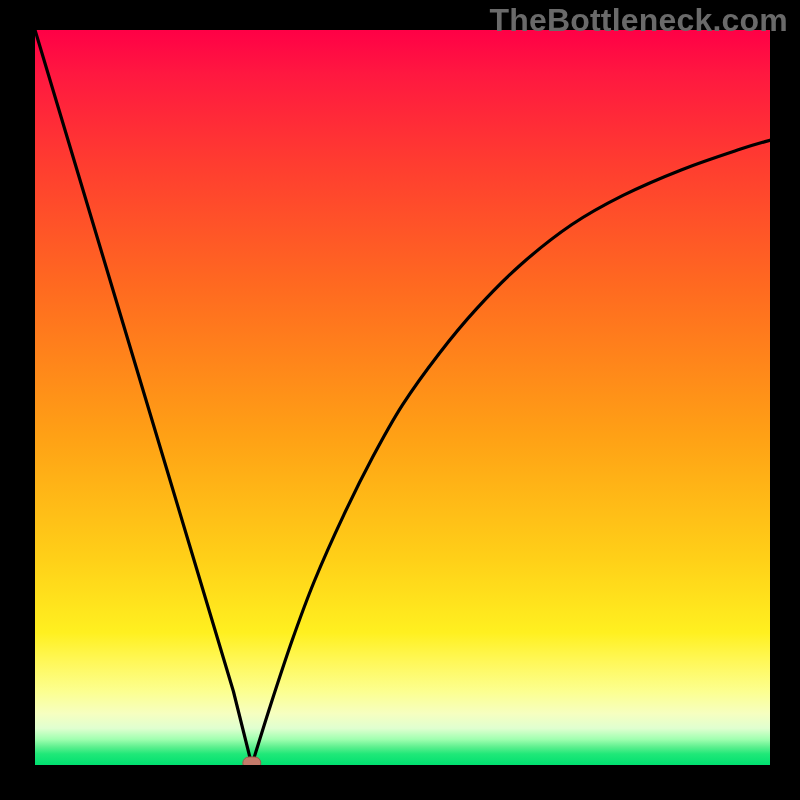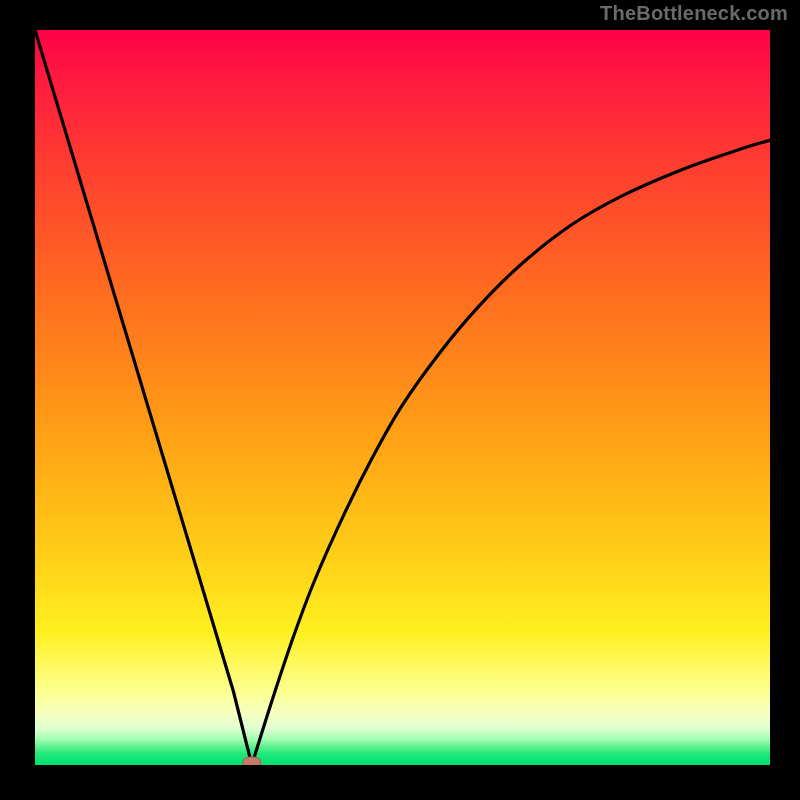--- a/index.html
+++ b/index.html
@@ -8,21 +8,21 @@
     height: 800px;
     background: #000;
     position: relative;
     font-family: Arial, Helvetica, sans-serif;
   }
   .watermark {
     position: absolute;
     top: 2px;
     right: 12px;
     color: #6a6a6a;
-    font-size: 20px;
+    font-size: 32px;
     font-weight: bold;
     z-index: 10;
     letter-spacing: 0.2px;
   }
   .plot-frame {
     position: absolute;
     left: 35px;
     top: 30px;
     width: 735px;
     height: 735px;

